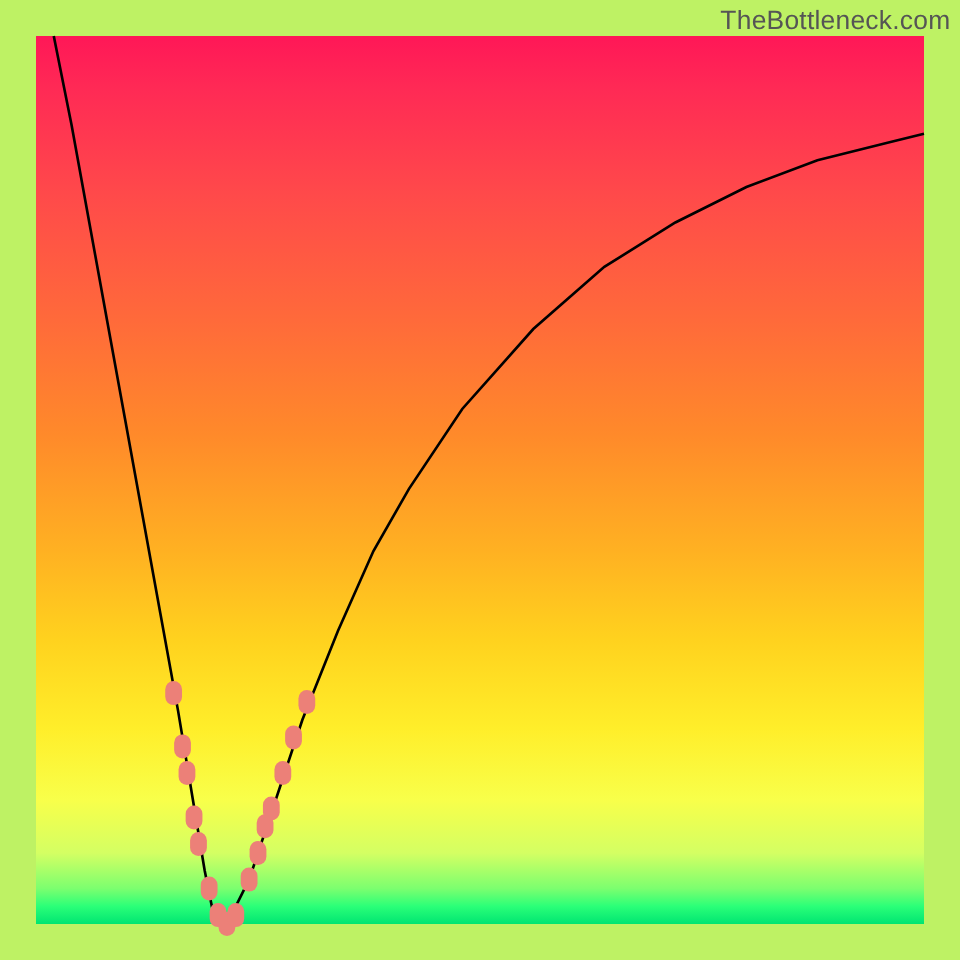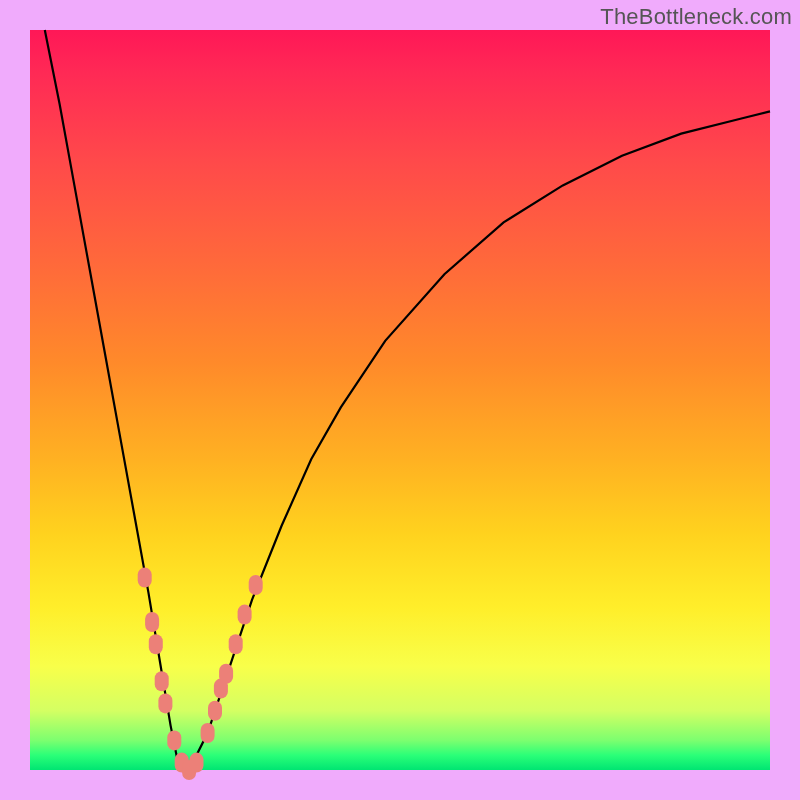--- a/index.html
+++ b/index.html
@@ -8,21 +8,21 @@
     width: 800px;
     height: 800px;
     overflow: hidden;
     background: #000;
     font-family: Arial, Helvetica, sans-serif;
   }
   .frame {
     position: relative;
     width: 800px;
     height: 800px;
-    background: #f0abfc;
+    background: #bef264;
     text-align: right;
   }
   .plot {
     position: absolute;
     left: 30px;
     top: 30px;
     width: 740px;
     height: 740px;
     
     background: linear-gradient(

